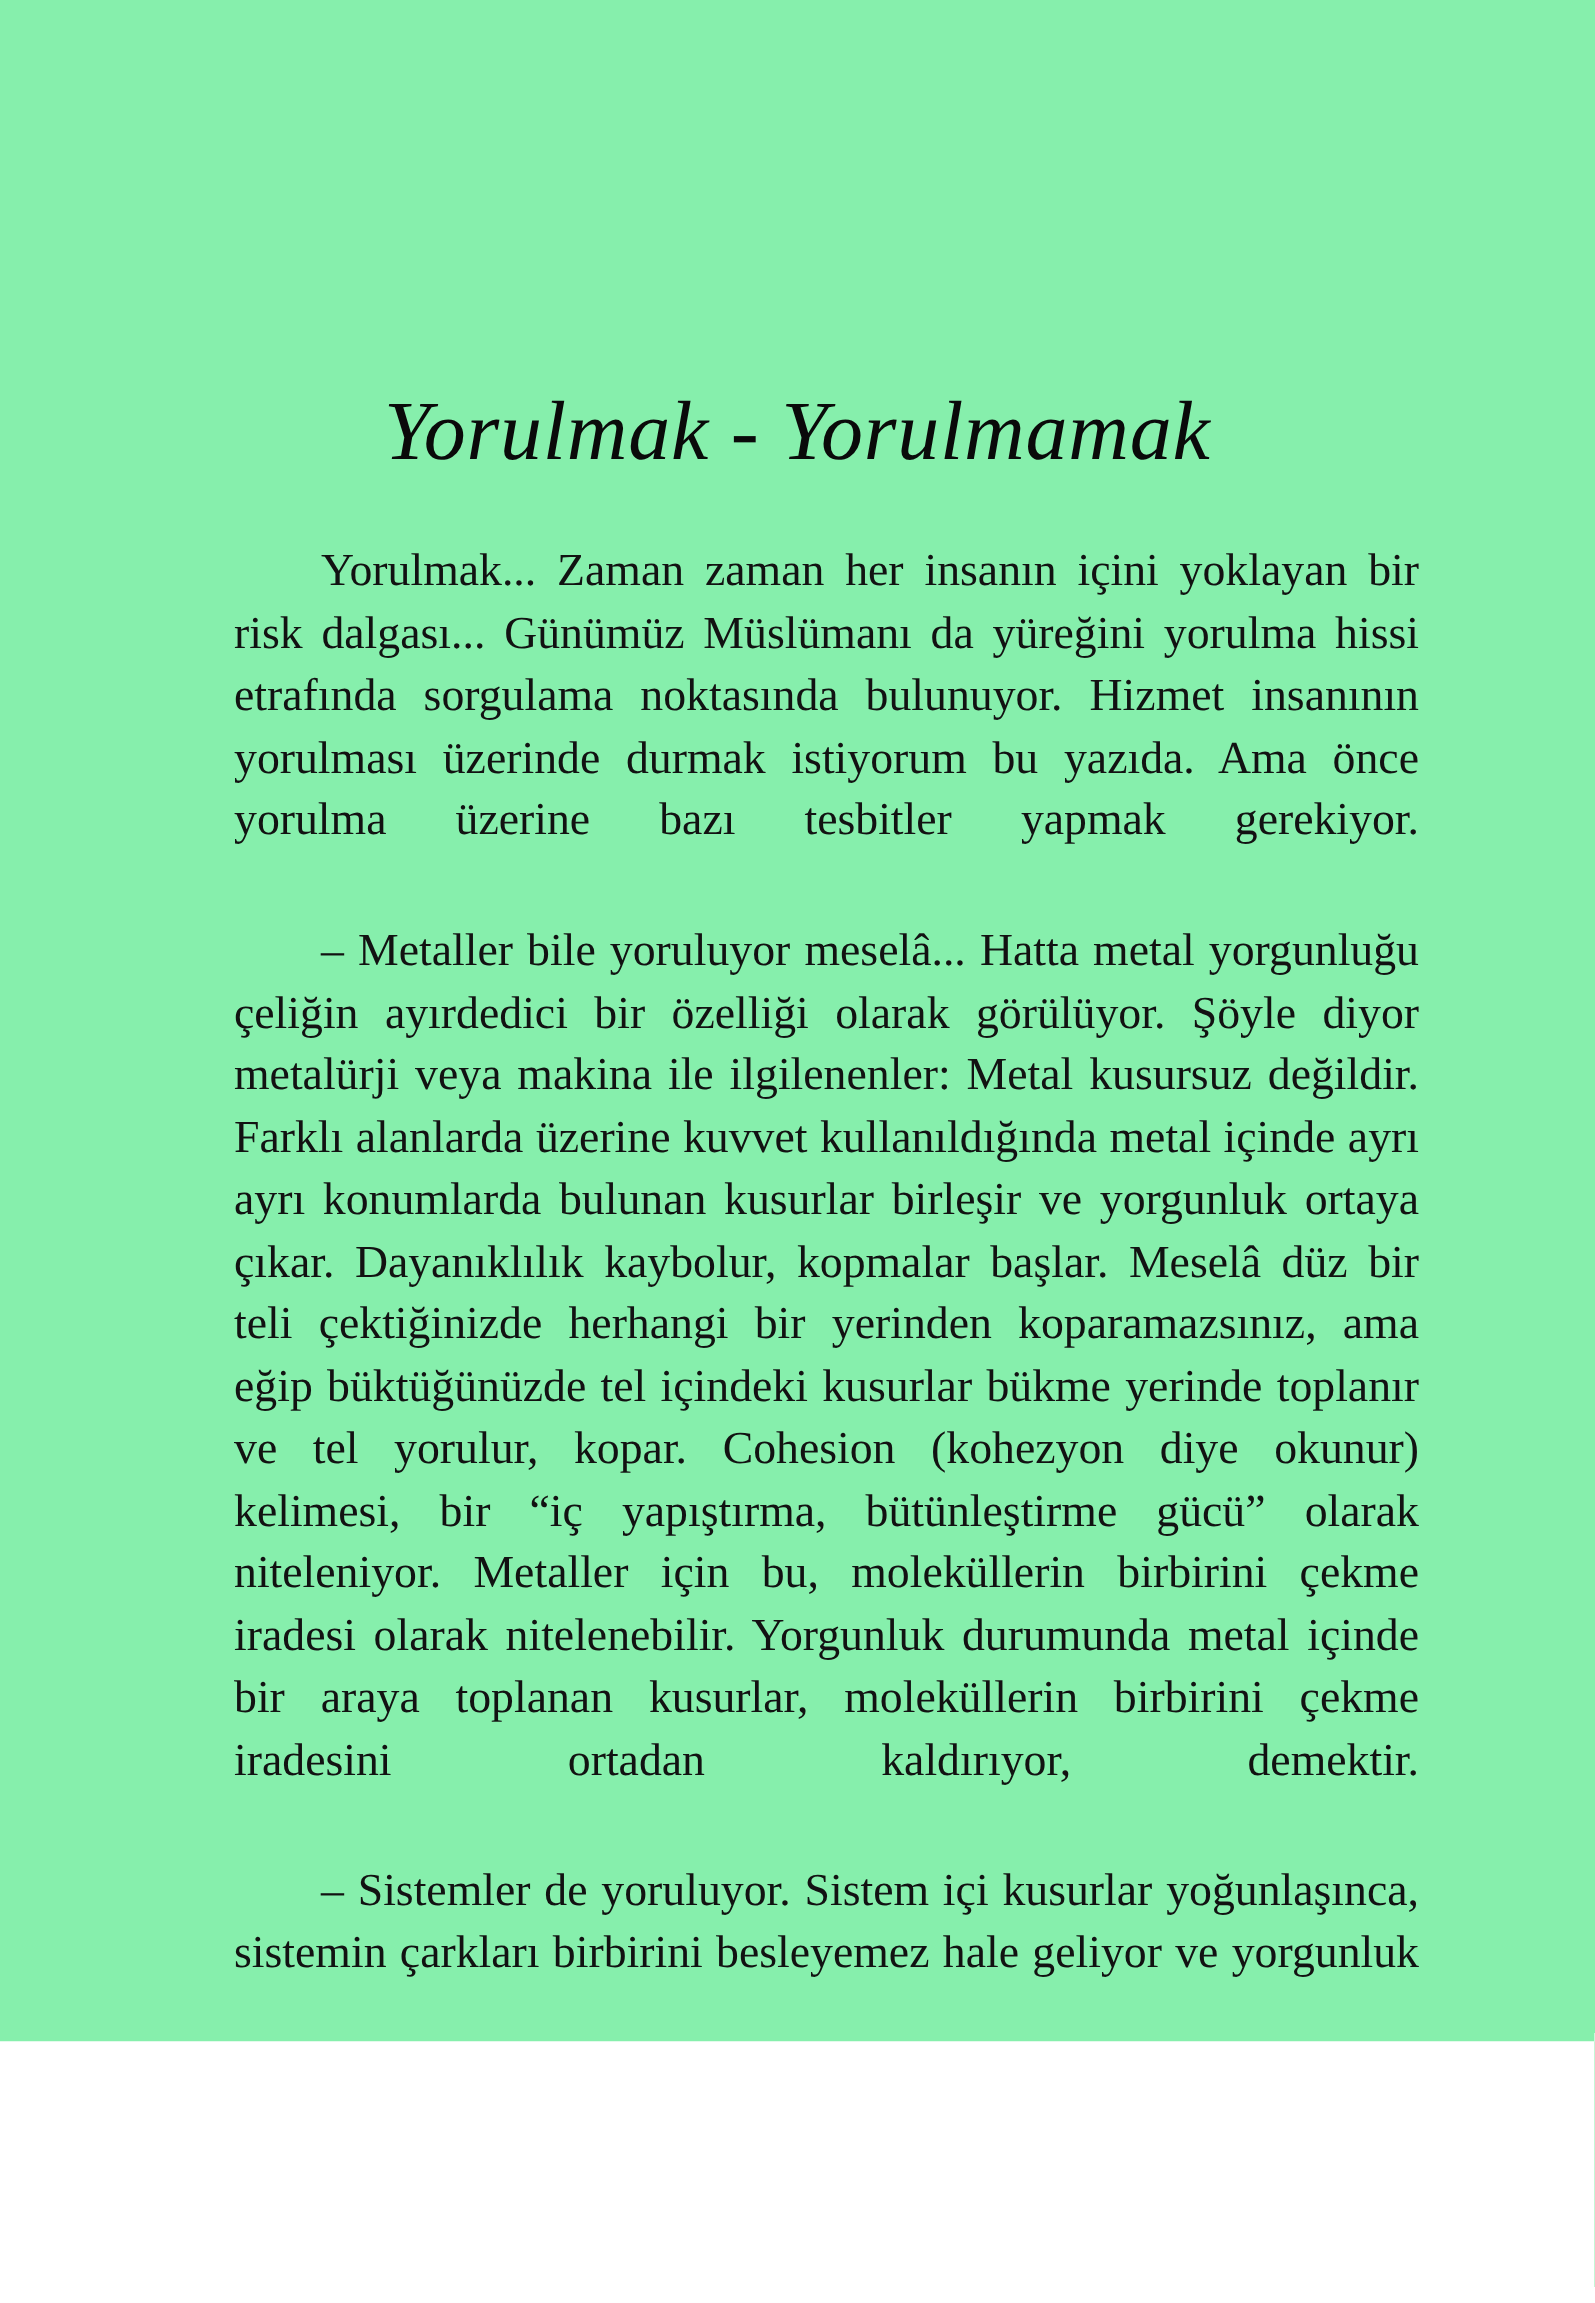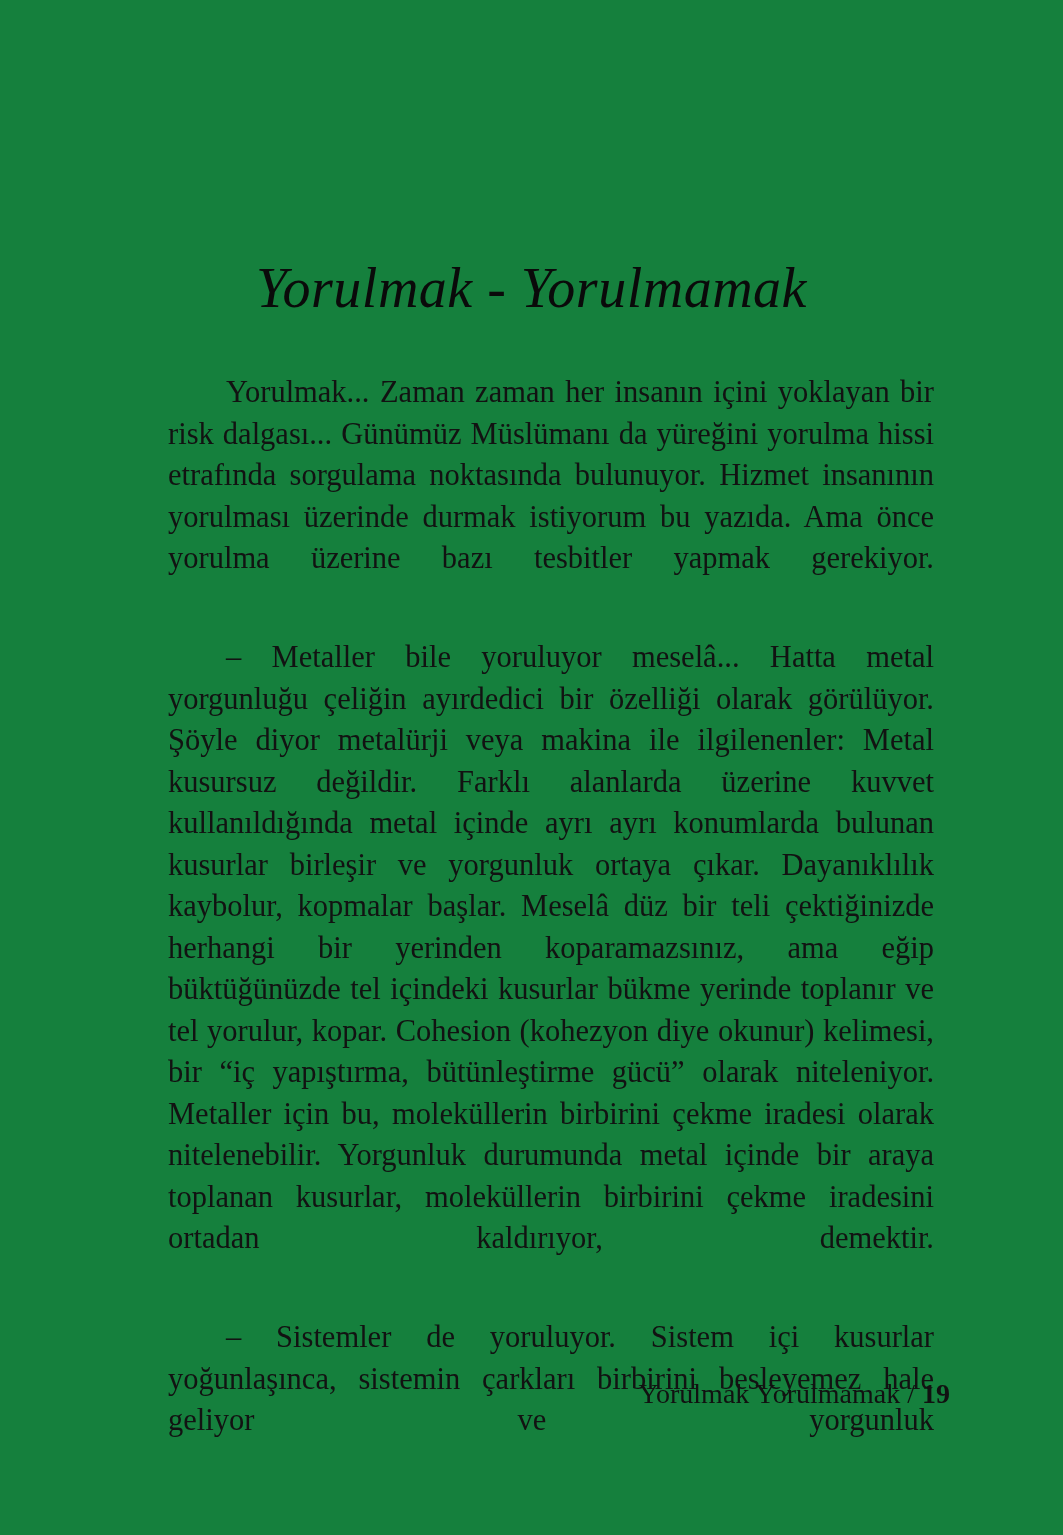--- a/index.html
+++ b/index.html
@@ -5,22 +5,22 @@
 <style>
   html, body {
     margin: 0;
     padding: 0;
     background: #ffffff;
   }
 
   .page {
     position: relative;
     width: 1063px;
-    height: 1535px;
-    background: #15803d;
+    height: 1361px;
+    background: #86efac;
     margin: 0 auto;
     overflow: hidden;
     box-sizing: border-box;
   }
 
   
   .chapter-title {
     position: absolute;
     left: 0;
     right: 0;
@@ -46,21 +46,21 @@
     font-size: 30.5px;
     line-height: 41.5px;
     color: #121212;
     text-align: justify;
     text-justify: inter-word;
     -webkit-hyphens: none;
     hyphens: none;
   }
 
   .textblock p {
-    margin: 16px;
+    margin: 4px;
     text-indent: 58px;
     text-align: justify;
   }
 
   
   .textblock p::after {
     content: "";
     display: inline-block;
     width: 100%;
   }

